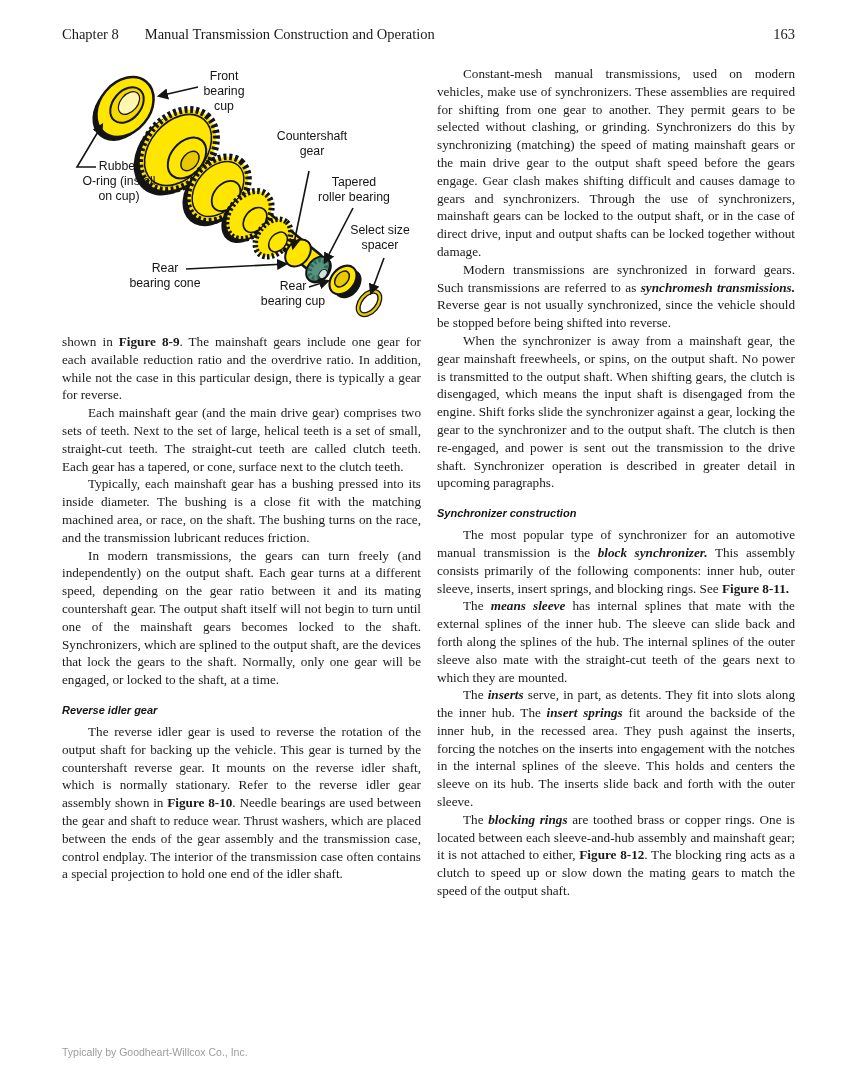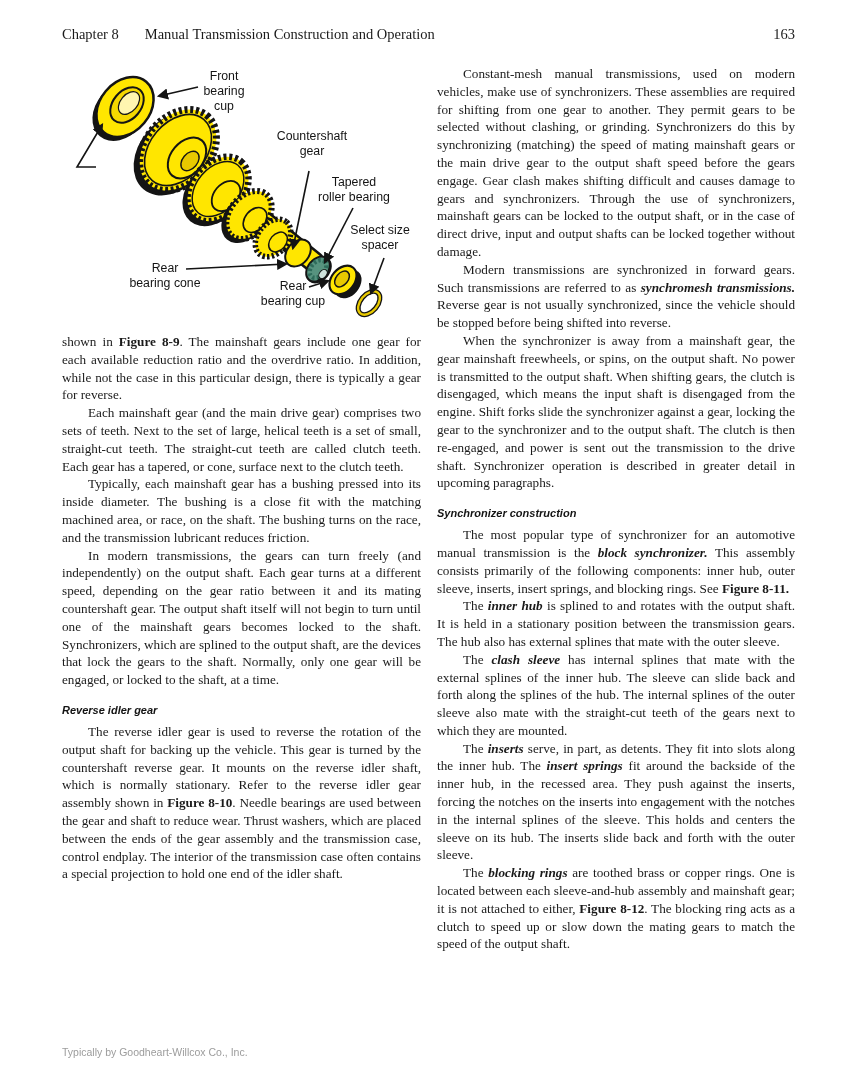--- a/index.html
+++ b/index.html
@@ -127,20 +127,23 @@
         <path d="M291,143 L263,197" marker-end="url(#ah)"></path>
         <path d="M322,193 L309,228" marker-end="url(#ah)"></path>
         <path d="M124,204 L224,199" marker-end="url(#ah)"></path>
         <path d="M247,222 L266,216" marker-end="url(#ah)"></path>
       </g>
     </svg>
 
     <div class="fig-label" style="left:112px;top:4px;width:100px;">Front
 bearing
 cup</div>
+    <div class="fig-label" style="left:2px;top:94px;width:110px;">Rubber
+O-ring (install
+on cup)</div>
     <div class="fig-label" style="left:198px;top:64px;width:104px;">Countershaft
 gear</div>
     <div class="fig-label" style="left:236px;top:110px;width:112px;">Tapered
 roller bearing</div>
     <div class="fig-label" style="left:266px;top:158px;width:104px;">Select size
 spacer</div>
     <div class="fig-label" style="left:48px;top:196px;width:110px;">Rear
 bearing cone</div>
     <div class="fig-label" style="left:188px;top:214px;width:86px;">Rear
 bearing cup</div>
@@ -154,21 +157,20 @@
   <h3 class="subhead">Reverse idler gear</h3>
   <p class="body-p ind"><span>The reverse idler gear is used to reverse the rotation of the output shaft for backing up the vehicle. This gear is turned by the countershaft reverse gear. It mounts on the reverse idler shaft, which is normally stationary. Refer to the reverse idler gear assembly shown in </span><span class="r-b">Figure 8-10</span><span>. Needle bearings are used between the gear and shaft to reduce wear. Thrust washers, which are placed between the ends of the gear assembly and the transmission case, control endplay. The interior of the transmission case often contains a special projection to hold one end of the idler shaft.</span></p>
 </section>
 
 <section class="col col-right">
   <p class="body-p ind"><span>Constant-mesh manual transmissions, used on modern vehicles, make use of synchronizers. These assemblies are required for shifting from one gear to another. They permit gears to be selected without clashing, or grinding. Synchronizers do this by synchronizing (matching) the speed of mating mainshaft gears or the main drive gear to the output shaft speed before the gears engage. Gear clash makes shifting difficult and causes damage to gears and synchronizers. Through the use of synchronizers, mainshaft gears can be locked to the output shaft, or in the case of direct drive, input and output shafts can be locked together without damage.</span></p>
   <p class="body-p ind"><span>Modern transmissions are synchronized in forward gears. Such transmissions are referred to as </span><span class="r-bi">synchromesh transmissions.</span><span> Reverse gear is not usually synchronized, since the vehicle should be stopped before being shifted into reverse.</span></p>
   <p class="body-p ind"><span>When the synchronizer is away from a mainshaft gear, the gear mainshaft freewheels, or spins, on the output shaft. No power is transmitted to the output shaft. When shifting gears, the clutch is disengaged, which means the input shaft is disengaged from the engine. Shift forks slide the synchronizer against a gear, locking the gear to the synchronizer and to the output shaft. The clutch is then re-engaged, and power is sent out the transmission to the drive shaft. Synchronizer operation is described in greater detail in upcoming paragraphs.</span></p>
   <h3 class="subhead">Synchronizer construction</h3>
   <p class="body-p ind"><span>The most popular type of synchronizer for an automotive manual transmission is the </span><span class="r-bi">block synchronizer.</span><span> This assembly consists primarily of the following components: inner hub, outer sleeve, inserts, insert springs, and blocking rings. See </span><span class="r-b">Figure 8-11.</span></p>
-  <p class="body-p ind"><span>The </span><span class="r-bi">inner hub</span><span> is splined to and rotates with the output shaft. It is held in a stationary position between the transmission gears. The hub also has external splines that mate with the outer sleeve.</span></p>
-  <p class="body-p ind"><span>The </span><span class="r-bi">clash sleeve</span><span> has internal splines that mate with the external splines of the inner hub. The sleeve can slide back and forth along the splines of the hub. The internal splines of the outer sleeve also mate with the straight-cut teeth of the gears next to which they are mounted.</span></p>
+  <p class="body-p ind"><span>The </span><span class="r-bi">means sleeve</span><span> has internal splines that mate with the external splines of the inner hub. The sleeve can slide back and forth along the splines of the hub. The internal splines of the outer sleeve also mate with the straight-cut teeth of the gears next to which they are mounted.</span></p>
   <p class="body-p ind"><span>The </span><span class="r-bi">inserts</span><span> serve, in part, as detents. They fit into slots along the inner hub. The </span><span class="r-bi">insert springs</span><span> fit around the backside of the inner hub, in the recessed area. They push against the inserts, forcing the notches on the inserts into engagement with the notches in the internal splines of the sleeve. This holds and centers the sleeve on its hub. The inserts slide back and forth with the outer sleeve.</span></p>
   <p class="body-p ind"><span>The </span><span class="r-bi">blocking rings</span><span> are toothed brass or copper rings. One is located between each sleeve-and-hub assembly and mainshaft gear; it is not attached to either, </span><span class="r-b">Figure 8-12</span><span>. The blocking ring acts as a clutch to speed up or slow down the mating gears to match the speed of the output shaft.</span></p>
 </section>
 
 <footer class="page-footer">
   <span>Typically by Goodheart-Willcox Co., Inc.</span>
 </footer>
 
 </body></html>

